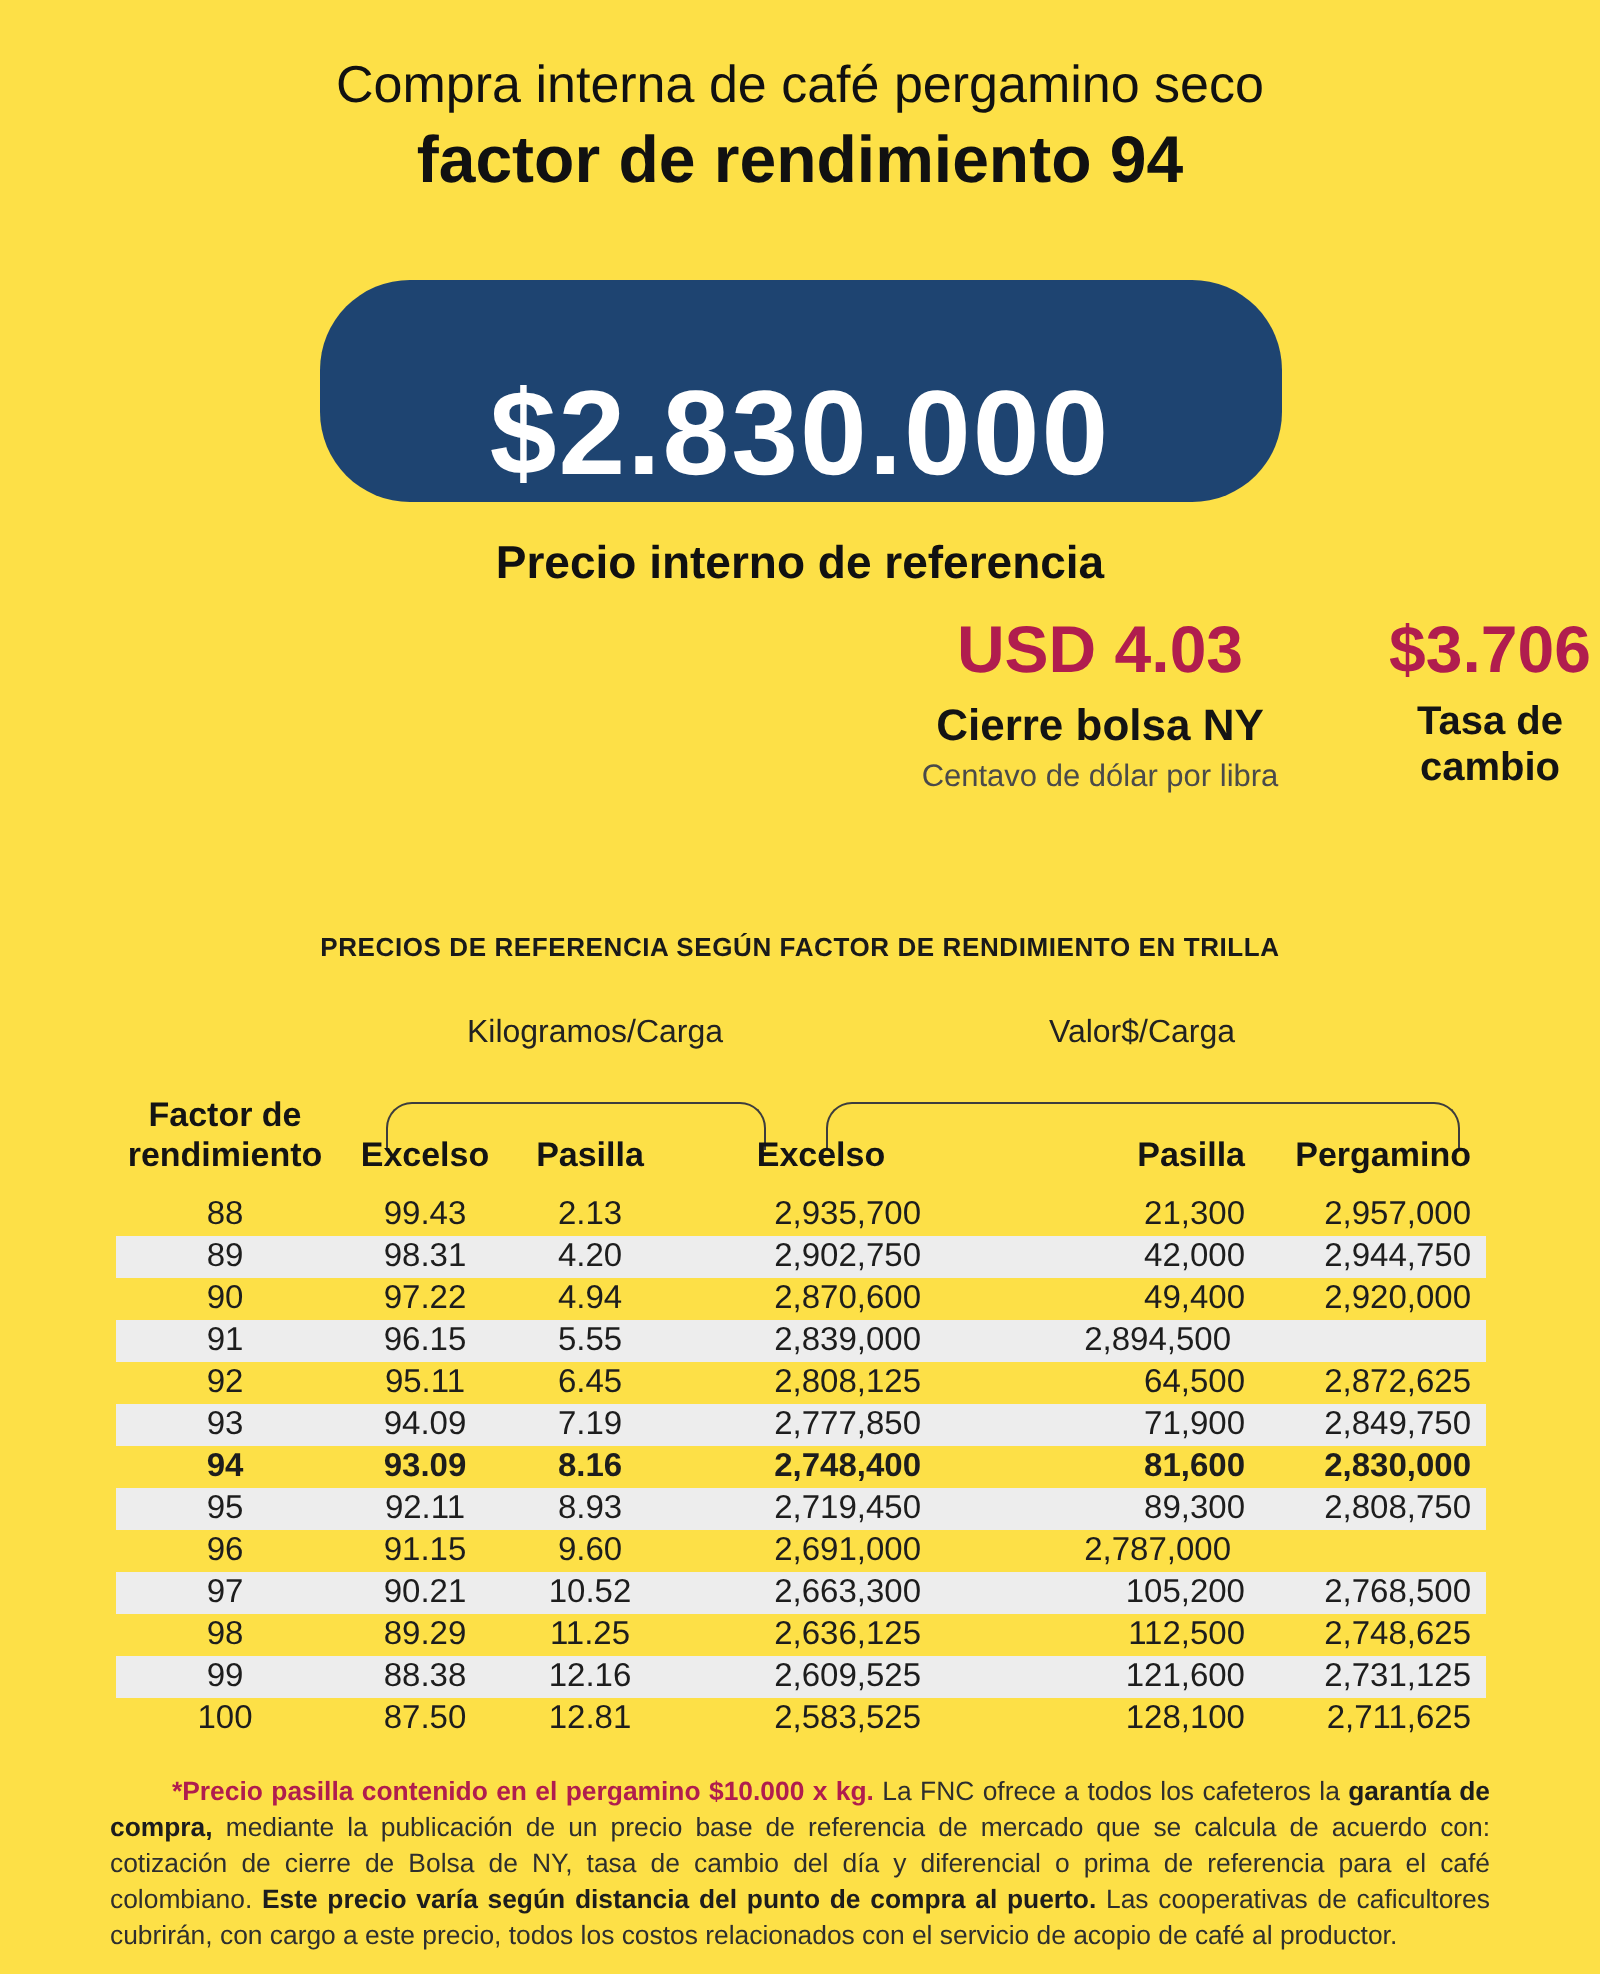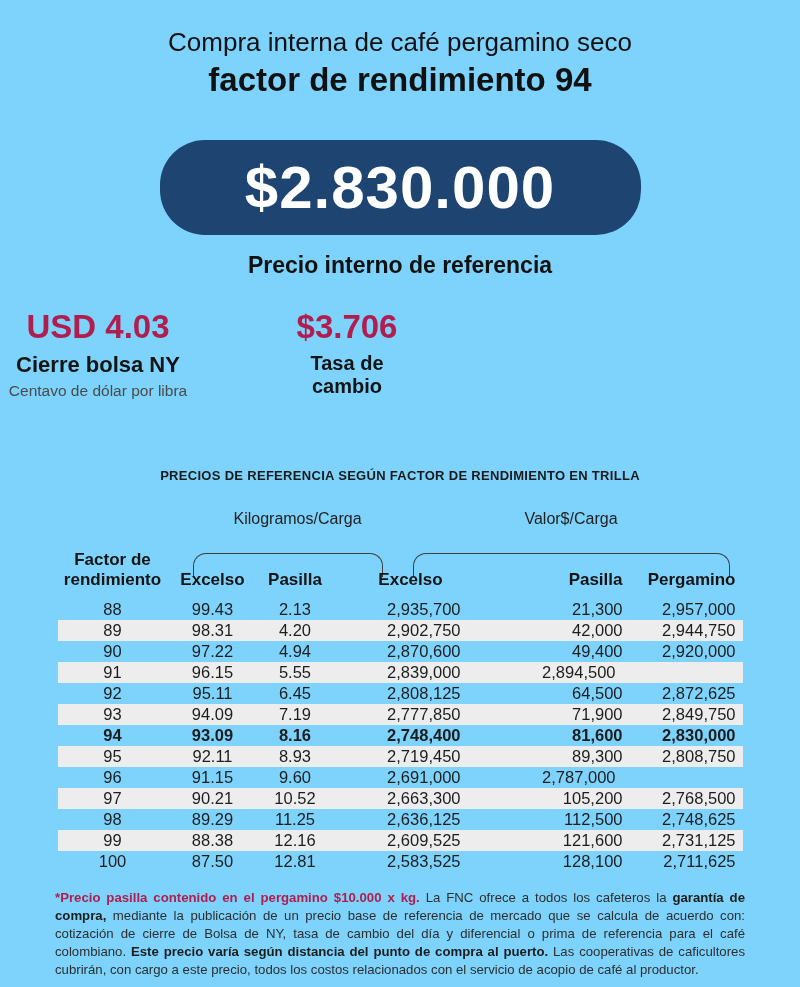--- a/index.html
+++ b/index.html
@@ -8,21 +8,21 @@
     --stripe: #ededed;
     --ink: #1c1c1c;
   }
   * { margin: 0; padding: 0; box-sizing: border-box; }
   body { background: #ffffff; }
   .page {
     position: relative;
     width: 800px;
     height: 987px;
     margin: 0 auto;
-    background: #7dd3fc;
+    background: #fde047;
     font-family: "Liberation Sans", sans-serif;
     color: var(--ink);
     padding-top: 27px;
     overflow: hidden;
   }
   .title-1 {
     text-align: center;
     font-size: 26px;
     font-weight: 400;
     line-height: 1.2;
@@ -31,47 +31,47 @@
   .title-2 {
     text-align: center;
     font-size: 33px;
     font-weight: 800;
     line-height: 1.2;
     margin-top: 2px;
     color: #111111;
   }
   .badge {
     width: 481px;
-    height: 95px;
+    height: 111px;
     margin: 40px auto 0;
     background: var(--navy);
     border-radius: 45px;
     display: flex;
-    align-items: center;
+    align-items: flex-end;
     justify-content: center;
   }
   .badge-value {
     color: #ffffff;
     font-size: 60px;
     font-weight: 800;
     letter-spacing: 1px;
   }
   .price-caption {
     margin-top: 17px;
     text-align: center;
     font-size: 23px;
     font-weight: 800;
     line-height: 1.15;
     color: #111111;
   }
   .market-row {
-    margin-top: 30px;
+    margin-top: 12px;
     display: flex;
-    justify-content: flex-start;
-    gap: 96px;
+    justify-content: flex-end;
+    gap: 42px;
   }
   .market-block { text-align: center; }
   .market-block.ny { width: 196px; }
   .market-block.fx { width: 110px; }
   .market-value {
     font-size: 33px;
     font-weight: 800;
     line-height: 1.15;
     color: var(--crimson);
   }
@@ -152,21 +152,21 @@
   .trow:nth-child(even) { background: var(--stripe); }
   .trow.bold { font-weight: 800; }
   .footer {
     width: 690px;
     margin: 17px auto 0;
     font-size: 13.2px;
     line-height: 1.37;
     text-align: justify;
     color: #2e2e2e;
   }
-  .seg-accent { color: var(--crimson); font-weight: 700; }
+  .seg-accent { color: var(--crimson); font-weight: 700; margin-left: 31px; }
   .seg-bold { font-weight: 700; color: #1d1d1d; }
 </style>
 </head>
 <body>
 
 <div class="page">
 
   <div class="title-1">Compra interna de café pergamino seco</div>
   <div class="title-2">factor de rendimiento 94</div>
 

